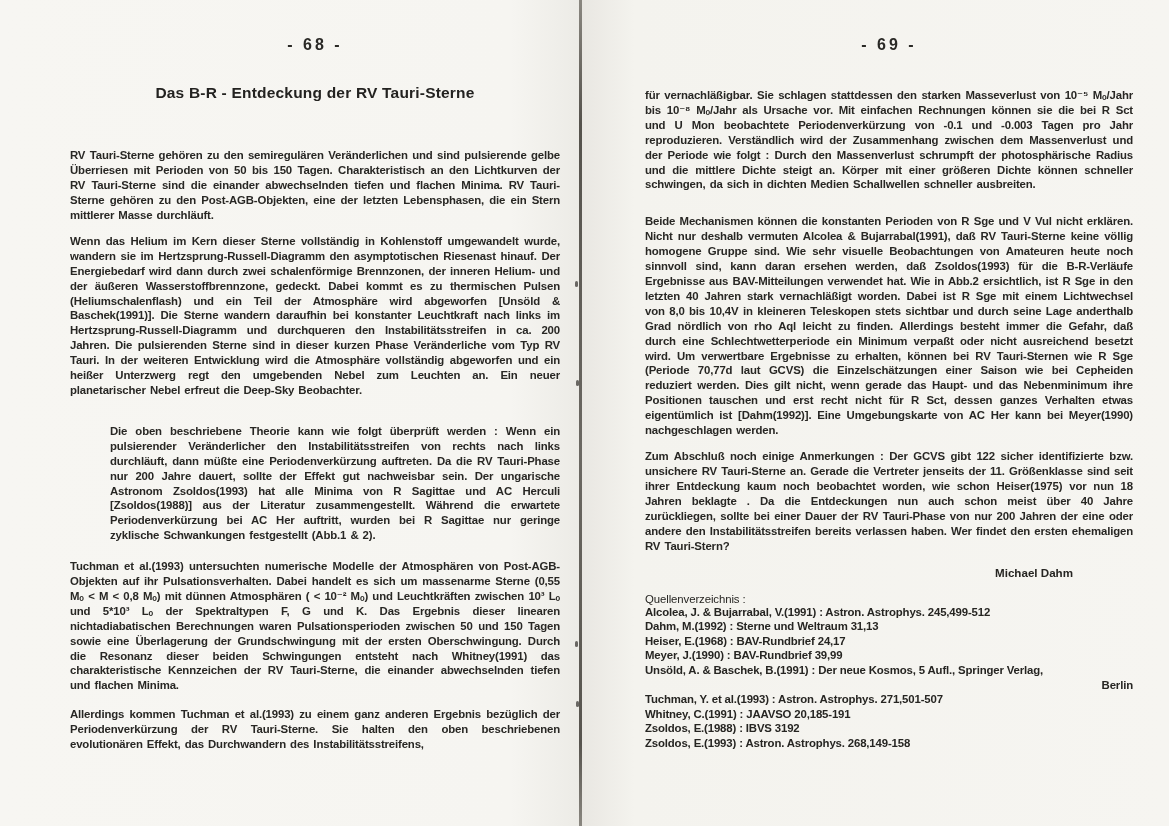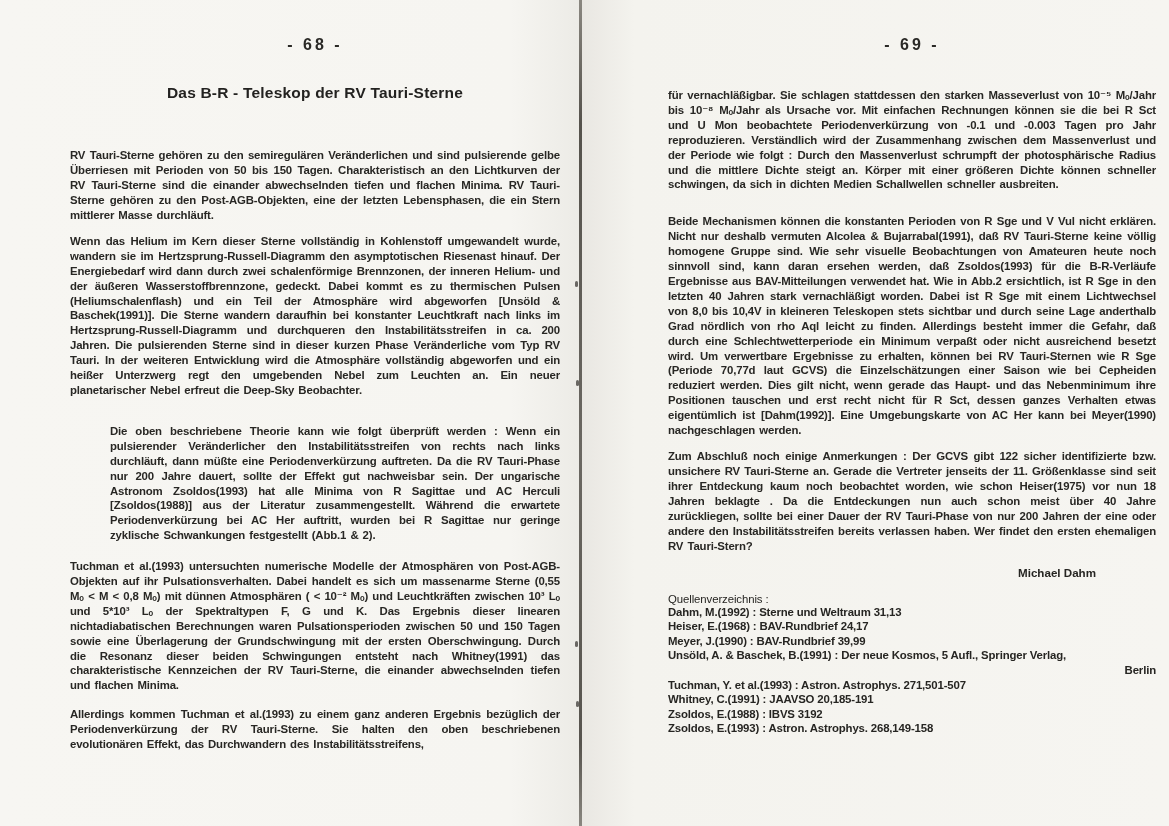--- a/index.html
+++ b/index.html
@@ -12,21 +12,21 @@
   .page{position:absolute;top:0;height:826px;z-index:1;}
   .page-left{left:0;width:580px;background:linear-gradient(to right,#f7f6f2 0%,#f6f5f1 88%,#ecebe6 100%);}
   .page-right{left:582px;width:587px;background:linear-gradient(to right,#e9e7e2 0%,#f4f3ee 9%,#f6f5f1 100%);}
   .gutter{position:absolute;left:579px;top:0;width:3px;height:826px;z-index:3;
     background:linear-gradient(to bottom,#8a8780,#55524c 15%,#6b6862 55%,#57544e 90%,#8a8780);}
   .speck{position:absolute;width:3px;height:6px;background:#3d3b37;border-radius:2px;opacity:.75;z-index:3;}
 
   
   .col{position:absolute;top:36px;z-index:2;color:#262522;}
   .col-left{left:70px;width:490px;}
-  .col-right{left:668px;width:488px;}
+  .col-right{left:645px;width:488px;}
   .pagenum{text-align:center;font-size:16px;font-weight:700;letter-spacing:3px;color:#2a2926;}
   .title{margin-top:30px;text-align:center;font-size:15.5px;font-weight:700;letter-spacing:.2px;color:#232220;}
   .para{
     text-align:justify;font-size:11.4px;font-weight:700;line-height:14.9px;
     letter-spacing:-0.15px;word-spacing:1.1px;color:#282724;
   }
   .col-left .p1{margin-top:46px;}
   .col-left .p2{margin-top:11px;}
   .col-left .p3{margin-top:26px;margin-left:40px;}
   .col-left .p4{margin-top:16px;}
@@ -106,35 +106,36 @@
 300
 500
 100
 0</div>
 <div class="bleed br-oc">O-C</div>
 <div class="br-box"></div>
 <div class="br-box2"></div>
 
 <div class="col col-left">
   <div class="pagenum">- 68 -</div>
-  <div class="title">Das B-R - Teleskop der RV Tauri-Sterne</div>
+  <div class="title">Das B-R - Entdeckung der RV Tauri-Sterne</div>
   <p class="para p1">RV Tauri-Sterne gehören zu den semiregulären Veränderlichen und sind pulsierende gelbe Überriesen mit Perioden von 50 bis 150 Tagen. Charakteristisch an den Lichtkurven der RV Tauri-Sterne sind die einander abwechselnden tiefen und flachen Minima. RV Tauri-Sterne gehören zu den Post-AGB-Objekten, eine der letzten Lebensphasen, die ein Stern mittlerer Masse durchläuft.</p>
   <p class="para p2">Wenn das Helium im Kern dieser Sterne vollständig in Kohlenstoff umgewandelt wurde, wandern sie im Hertzsprung-Russell-Diagramm den asymptotischen Riesenast hinauf. Der Energiebedarf wird dann durch zwei schalenförmige Brennzonen, der inneren Helium- und der äußeren Wasserstoffbrennzone, gedeckt. Dabei kommt es zu thermischen Pulsen (Heliumschalenflash) und ein Teil der Atmosphäre wird abgeworfen [Unsöld &amp; Baschek(1991)]. Die Sterne wandern daraufhin bei konstanter Leuchtkraft nach links im Hertzsprung-Russell-Diagramm und durchqueren den Instabilitätsstreifen in ca. 200 Jahren. Die pulsierenden Sterne sind in dieser kurzen Phase Veränderliche vom Typ RV Tauri. In der weiteren Entwicklung wird die Atmosphäre vollständig abgeworfen und ein heißer Unterzwerg regt den umgebenden Nebel zum Leuchten an. Ein neuer planetarischer Nebel erfreut die Deep-Sky Beobachter.</p>
   <p class="para p3">Die oben beschriebene Theorie kann wie folgt überprüft werden : Wenn ein pulsierender Veränderlicher den Instabilitätsstreifen von rechts nach links durchläuft, dann müßte eine Periodenverkürzung auftreten. Da die RV Tauri-Phase nur 200 Jahre dauert, sollte der Effekt gut nachweisbar sein. Der ungarische Astronom Zsoldos(1993) hat alle Minima von R Sagittae und AC Herculi [Zsoldos(1988)] aus der Literatur zusammengestellt. Während die erwartete Periodenverkürzung bei AC Her auftritt, wurden bei R Sagittae nur geringe zyklische Schwankungen festgestellt (Abb.1 &amp; 2).</p>
   <p class="para p4">Tuchman et al.(1993) untersuchten numerische Modelle der Atmosphären von Post-AGB-Objekten auf ihr Pulsationsverhalten. Dabei handelt es sich um massenarme Sterne (0,55 Mₒ &lt; M &lt; 0,8 Mₒ) mit dünnen Atmosphären ( &lt; 10⁻² Mₒ) und Leuchtkräften zwischen 10³ Lₒ und 5*10³ Lₒ der Spektraltypen F, G und K. Das Ergebnis dieser linearen nichtadiabatischen Berechnungen waren Pulsationsperioden zwischen 50 und 150 Tagen sowie eine Überlagerung der Grundschwingung mit der ersten Oberschwingung. Durch die Resonanz dieser beiden Schwingungen entsteht nach Whitney(1991) das charakteristische Kennzeichen der RV Tauri-Sterne, die einander abwechselnden tiefen und flachen Minima.</p>
   <p class="para p5">Allerdings kommen Tuchman et al.(1993) zu einem ganz anderen Ergebnis bezüglich der Periodenverkürzung der RV Tauri-Sterne. Sie halten den oben beschriebenen evolutionären Effekt, das Durchwandern des Instabilitätsstreifens,</p>
 </div>
 
 <div class="col col-right">
   <div class="pagenum">- 69 -</div>
   <p class="para p1">für vernachläßigbar. Sie schlagen stattdessen den starken Masseverlust von 10⁻⁵ Mₒ/Jahr bis 10⁻⁸ Mₒ/Jahr als Ursache vor. Mit einfachen Rechnungen können sie die bei R Sct und U Mon beobachtete Periodenverkürzung von -0.1 und -0.003 Tagen pro Jahr reproduzieren. Verständlich wird der Zusammenhang zwischen dem Massenverlust und der Periode wie folgt : Durch den Massenverlust schrumpft der photosphärische Radius und die mittlere Dichte steigt an. Körper mit einer größeren Dichte können schneller schwingen, da sich in dichten Medien Schallwellen schneller ausbreiten.</p>
   <p class="para p2">Beide Mechanismen können die konstanten Perioden von R Sge und V Vul nicht erklären. Nicht nur deshalb vermuten Alcolea &amp; Bujarrabal(1991), daß RV Tauri-Sterne keine völlig homogene Gruppe sind. Wie sehr visuelle Beobachtungen von Amateuren heute noch sinnvoll sind, kann daran ersehen werden, daß Zsoldos(1993) für die B-R-Verläufe Ergebnisse aus BAV-Mitteilungen verwendet hat. Wie in Abb.2 ersichtlich, ist R Sge in den letzten 40 Jahren stark vernachläßigt worden. Dabei ist R Sge mit einem Lichtwechsel von 8,0 bis 10,4V in kleineren Teleskopen stets sichtbar und durch seine Lage anderthalb Grad nördlich von rho Aql leicht zu finden. Allerdings besteht immer die Gefahr, daß durch eine Schlechtwetterperiode ein Minimum verpaßt oder nicht ausreichend besetzt wird. Um verwertbare Ergebnisse zu erhalten, können bei RV Tauri-Sternen wie R Sge (Periode 70,77d laut GCVS) die Einzelschätzungen einer Saison wie bei Cepheiden reduziert werden. Dies gilt nicht, wenn gerade das Haupt- und das Nebenminimum ihre Positionen tauschen und erst recht nicht für R Sct, dessen ganzes Verhalten etwas eigentümlich ist [Dahm(1992)]. Eine Umgebungskarte von AC Her kann bei Meyer(1990) nachgeschlagen werden.</p>
   <p class="para p3">Zum Abschluß noch einige Anmerkungen : Der GCVS gibt 122 sicher identifizierte bzw. unsichere RV Tauri-Sterne an. Gerade die Vertreter jenseits der 11. Größenklasse sind seit ihrer Entdeckung kaum noch beobachtet worden, wie schon Heiser(1975) vor nun 18 Jahren beklagte . Da die Entdeckungen nun auch schon meist über 40 Jahre zurückliegen, sollte bei einer Dauer der RV Tauri-Phase von nur 200 Jahren der eine oder andere den Instabilitätsstreifen bereits verlassen haben. Wer findet den ersten ehemaligen RV Tauri-Stern?</p>
   <div class="signature">Michael Dahm</div>
   <div class="refs-heading">Quellenverzeichnis :</div>
+  <div class="ref">Alcolea, J. &amp; Bujarrabal, V.(1991) : Astron. Astrophys. 245,499-512</div>
   <div class="ref">Dahm, M.(1992) : Sterne und Weltraum 31,13</div>
   <div class="ref">Heiser, E.(1968) : BAV-Rundbrief 24,17</div>
   <div class="ref">Meyer, J.(1990) : BAV-Rundbrief 39,99</div>
   <div class="ref">Unsöld, A. &amp; Baschek, B.(1991) : Der neue Kosmos, 5 Aufl., Springer Verlag,</div>
   <div class="ref centered">Berlin</div>
   <div class="ref">Tuchman, Y. et al.(1993) : Astron. Astrophys. 271,501-507</div>
   <div class="ref">Whitney, C.(1991) : JAAVSO 20,185-191</div>
   <div class="ref">Zsoldos, E.(1988) : IBVS 3192</div>
   <div class="ref">Zsoldos, E.(1993) : Astron. Astrophys. 268,149-158</div>
 </div>

